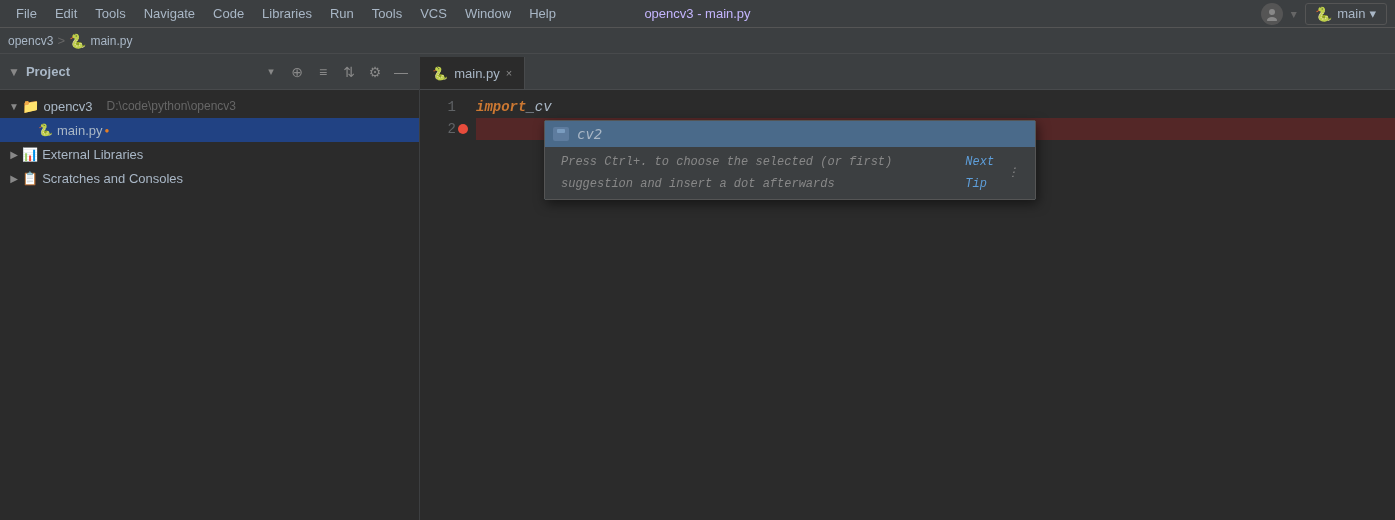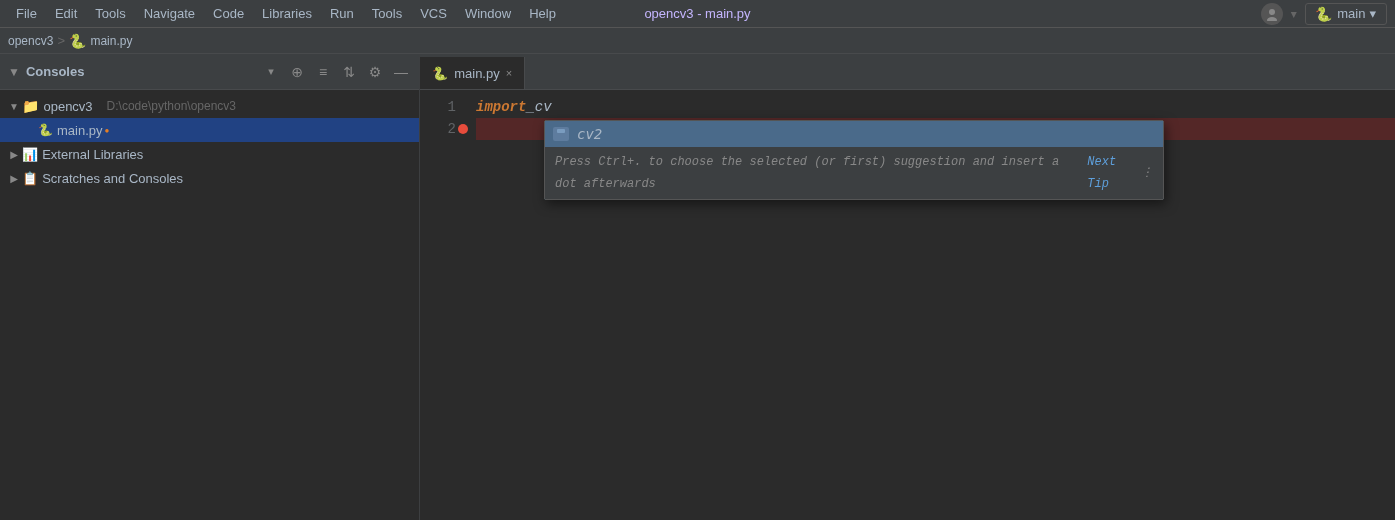--- a/index.html
+++ b/index.html
@@ -220,21 +220,21 @@
       height: 10px;
       background: #e74c3c;
       border-radius: 50%;
     }
 
     
     .autocomplete-popup {
       position: absolute;
       top: 30px;
       left: 80px;
-      width: 620px;
+      width: 492px;
       background: #7dd3fc;
       border: 1px solid #555;
       border-radius: 2px;
       z-index: 100;
       box-shadow: 2px 4px 12px rgba(0,0,0,0.5);
     }
     .autocomplete-item {
       display: flex;
       align-items: center;
       padding: 4px 8px;
@@ -250,21 +250,21 @@
       display: flex;
       align-items: center;
       justify-content: center;
       font-size: 9px;
       color: #a9c4e0;
     }
     .autocomplete-label { color: #a9b7c6; font-family: 'Consolas', monospace; font-size: 14px; }
     .autocomplete-hint {
       display: flex;
       align-items: center;
-      padding: 4px 10px;
+      padding: 4px 16px;
       font-size: 12px;
       color: #888;
       background: #3c3f41;
       gap: 4px;
     }
     .hint-link { color: #5e9fdb; cursor: pointer; }
     .hint-menu-icon { color: #888; cursor: pointer; margin-left: auto; }
 
     
     ::-webkit-scrollbar { width: 6px; }
@@ -310,21 +310,21 @@
   <span class="breadcrumb-sep">&gt;</span>
   <span class="python-icon">🐍</span>
   <span class="breadcrumb-item">main.py</span>
 </div>
 
 <div class="main-layout">
 
   <div class="sidebar">
     <div class="sidebar-header">
       <span style="font-size:12px; color:#888;">▼</span>
-      <span class="sidebar-title">Consoles</span>
+      <span class="sidebar-title">Project</span>
       <span class="sidebar-action-btn" style="font-size:11px;">▾</span>
       <div class="sidebar-actions">
         <span class="sidebar-action-btn">⊕</span>
         <span class="sidebar-action-btn">≡</span>
         <span class="sidebar-action-btn">⇅</span>
         <span class="sidebar-action-btn">⚙</span>
         <span class="sidebar-action-btn">—</span>
       </div>
     </div>
     <div class="sidebar-content">

